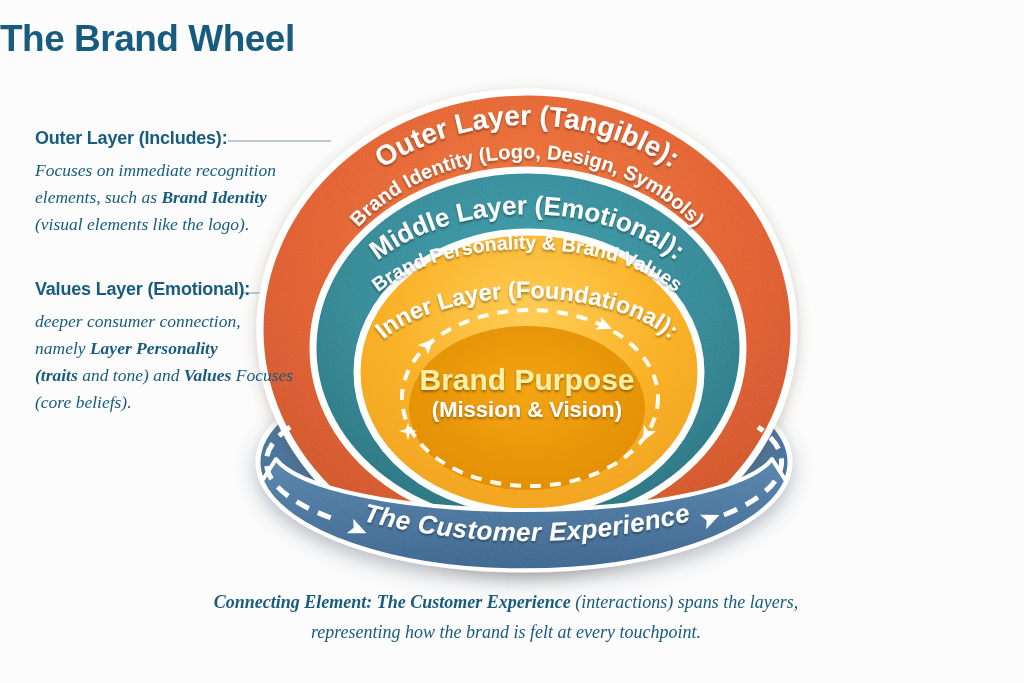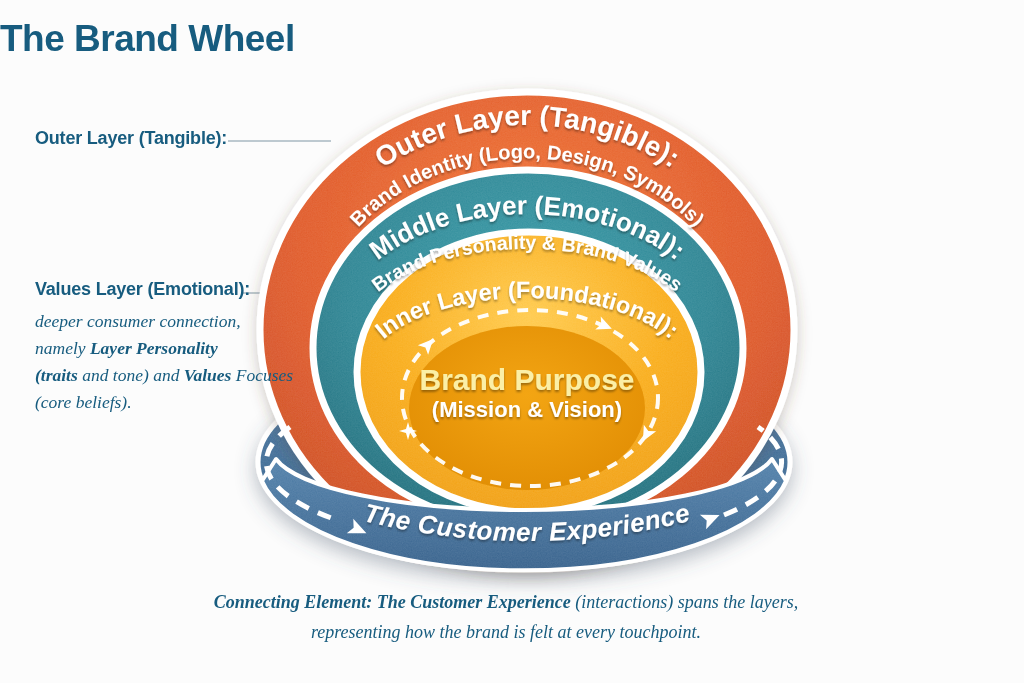--- a/index.html
+++ b/index.html
@@ -148,21 +148,26 @@
 
     <g filter="url(#fText)">
       <text class="t-ribbon" text-anchor="middle">
         <textPath href="#pRibbon" startOffset="50%">The Customer Experience</textPath>
       </text>
     </g>
   </svg>
 
   
   <div class="anno" id="anno-outer">
-    <div class="anno-heading">Outer Layer (Tangible):</div>
+    <div class="anno-heading">Outer Layer (Includes):</div>
+    <div class="anno-body">
+      <div>Focuses on immediate recognition</div>
+      <div><span>elements, such as </span><b>Brand Identity</b></div>
+      <div>(visual elements like the logo).</div>
+    </div>
   </div>
 
   
   <div class="anno" id="anno-middle">
     <div class="anno-heading">Values Layer (Emotional):</div>
     <div class="anno-body">
       <div>deeper consumer connection,</div>
       <div><span>namely </span><b>Layer Personality</b></div>
       <div><b>(traits</b><span> and tone) and </span><b>Values</b><span> Focuses</span></div>
       <div>(core beliefs).</div>

